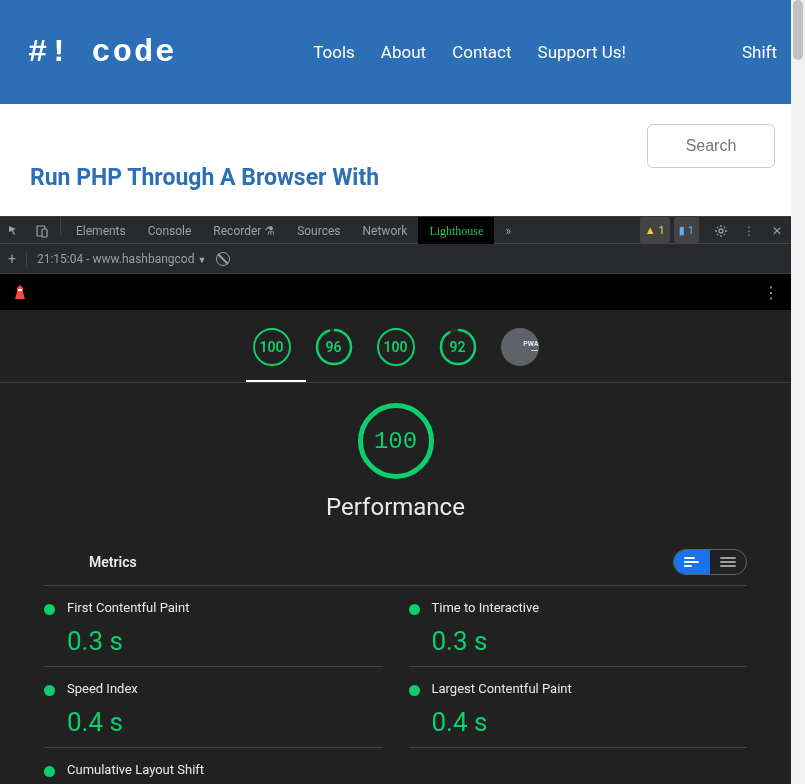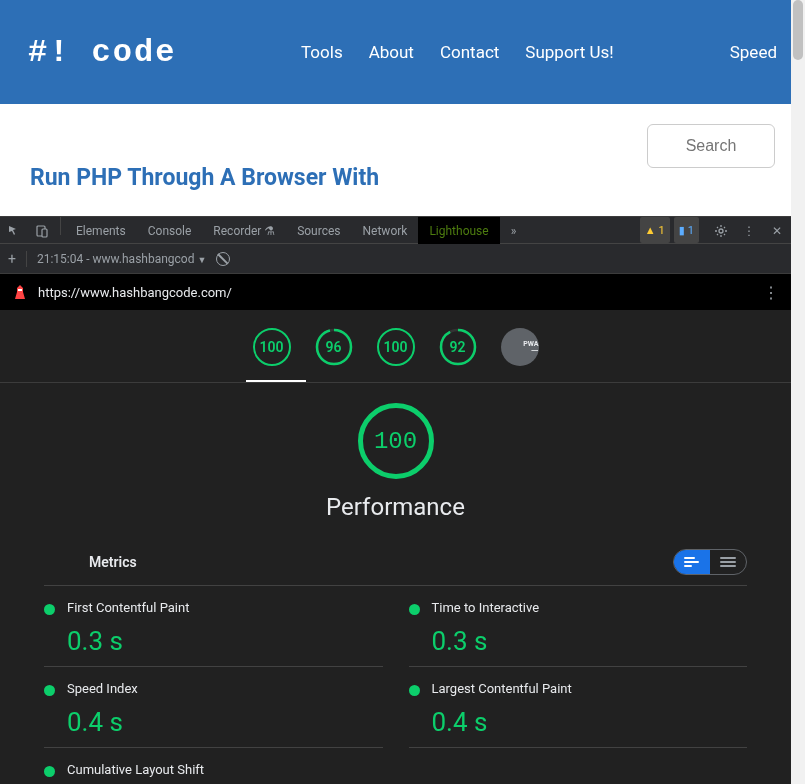--- a/index.html
+++ b/index.html
@@ -16,21 +16,21 @@
 .search-box { position: absolute; right: 30px; top: 20px; width: 128px; height: 44px; border: 1px solid #ccc; border-radius: 6px; padding: 0 14px; font-size: 16px; text-align: center; }
 .content-row { display: flex; align-items: center; gap: 18px; margin-top: 40px; }
 .php-badge { width: 128px; height: 70px; background: linear-gradient(180deg, #8892bf 0%, #6272b8 100%); border-radius: 50%; display: flex; align-items: center; justify-content: center; color: #1a1a3e; font-weight: 900; font-size: 32px; letter-spacing: -1px; font-family: Arial, sans-serif; }
 .article-title { color: #2d6fb6; font-size: 23px; font-weight: 700; }
 
 
 .devtools { position: absolute; top: 216px; left: 0; right: 14px; bottom: 0; background: #202124; color: #e8eaed; display: flex; flex-direction: column; font-size: 12px; }
 .devtools-tabbar { height: 28px; background: #292a2d; border-top: 1px solid #3c3c3c; border-bottom: 1px solid #444; display: flex; }
 .dt-icon { width: 28px; height: 28px; display: flex; align-items: center; justify-content: center; color: #9aa0a6; cursor: pointer; }
 .dt-tab { padding: 0 11px; height: 28px; display: flex; align-items: center; color: #9aa0a6; cursor: pointer; font-size: 12px; }
-.dt-tab.active { background: #000; color: #4d7c0f; }
+.dt-tab.active { background: #000; color: #22c55e; font-family: Liberation Serif, serif; }
 .dt-spacer { flex: 1; }
 .badge-warn { background: #444; color: #fc3; padding: 1px 5px; border-radius: 2px; font-size: 11px; margin-right: 4px; display: flex; align-items: center; gap: 3px; }
 .badge-info { background: #444; color: #5cadff; padding: 1px 5px; border-radius: 2px; font-size: 11px; margin-right: 8px; display: flex; align-items: center; gap: 3px; }
 
 .lh-toolbar { height: 30px; background: #292a2d; display: flex; align-items: center; padding: 0 8px; gap: 10px; color: #9aa0a6; border-bottom: 1px solid #3c3c3c; }
 .lh-plus { font-size: 14px; cursor: pointer; }
 .lh-report-name { font-size: 12px; }
 .lh-chev { font-size: 9px; }
 .lh-ban { width: 14px; height: 14px; border: 1.5px solid #9aa0a6; border-radius: 50%; position: relative; }
 .lh-ban::after { content: ""; position: absolute; width: 14px; height: 1.5px; background: #9aa0a6; top: 5px; left: -1px; transform: rotate(45deg); }
@@ -75,21 +75,21 @@
 </head>
 <body>
 
 <header class="website-header">
   <div class="logo">#! code</div>
   <nav class="nav">
     <span class="nav-item">Tools</span>
     <span class="nav-item">About</span>
     <span class="nav-item">Contact</span>
     <span class="nav-item">Support Us!</span>
-    <span class="nav-item nav-login">Speed</span>
+    <span class="nav-item nav-login">Shift</span>
   </nav>
 </header>
 
 <div class="website-body">
   <input class="search-box" placeholder="Search" style="">
   <div class="content-row">
     <h2 class="article-title">Run PHP Through A Browser With</h2>
   </div>
 </div>
 
@@ -134,21 +134,20 @@
     <div class="lh-ban"></div>
   </div>
 
   <div class="lh-urlbar">
     <span class="lh-lighthouse-icon">
       <svg width="16" height="16" viewBox="0 0 16 16">
           <path d="M8 1 L11 4 L11 8 L13 15 L3 15 L5 8 L5 4 Z" fill="#f44"></path>
           <rect x="6" y="5" width="4" height="2" fill="#fff"></rect>
         </svg>
     </span>
-    <span>https://www.hashbangcode.com/</span>
     <span class="lh-menu-dots">⋮</span>
   </div>
 
   <div class="lh-content">
     <div class="score-row-wrap">
       <div class="score-row">
         <div class="score-circle green">100</div>
         <div class="score-circle partial">
           <svg width="38" height="38" viewBox="0 0 38 38">
               <circle cx="19" cy="19" r="17" fill="none" stroke="#333" stroke-width="2.5"></circle>

